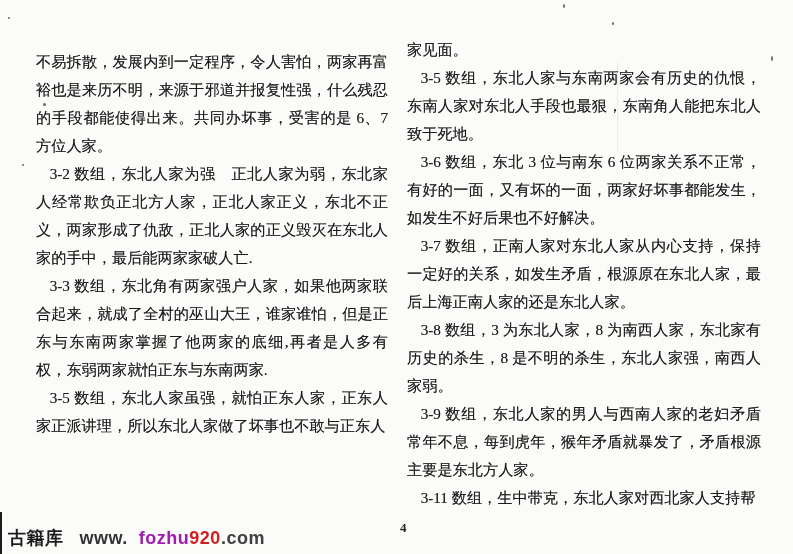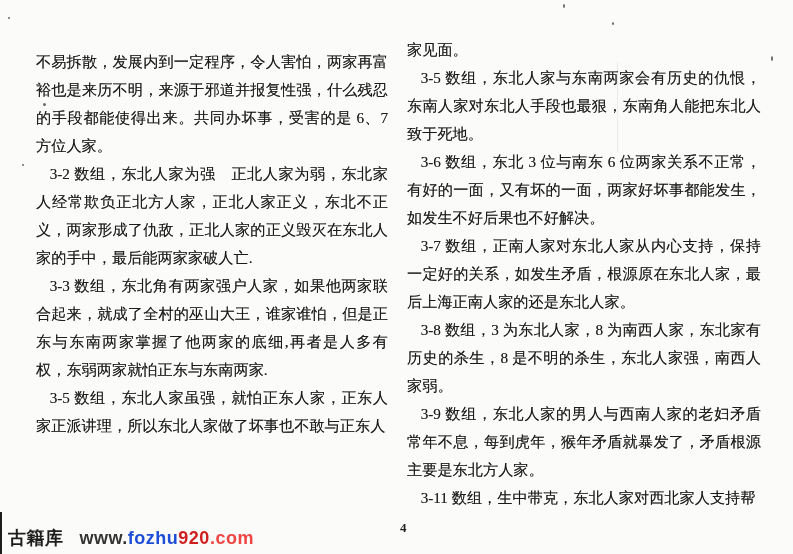--- a/index.html
+++ b/index.html
@@ -43,23 +43,23 @@
     left: 8px;
     top: 526px;
     font-family: "Liberation Sans", "DejaVu Sans", sans-serif;
     font-weight: bold;
     font-size: 18px;
     white-space: nowrap;
     letter-spacing: 0.5px;
   }
   .wm-name { color: #1d1d1d; font-family: "Liberation Serif", "DejaVu Serif", serif; margin-right: 16px; }
   .wm-www  { color: #333333; }
-  .wm-green{ color: #1d4ed8; }
+  .wm-green{ color: #a21caf; margin-left: 11px; }
   .wm-red  { color: #d01f1f; }
-  .wm-tld  { color: #ef4444; }
+  .wm-tld  { color: #404040; }
   .edge-line {
     position: absolute;
     left: 0; top: 512px;
     width: 2px; height: 42px;
     background: #1c1c1c;
   }
   .speck {
     position: absolute;
     background: #6a6a6a;
     border-radius: 50%;

